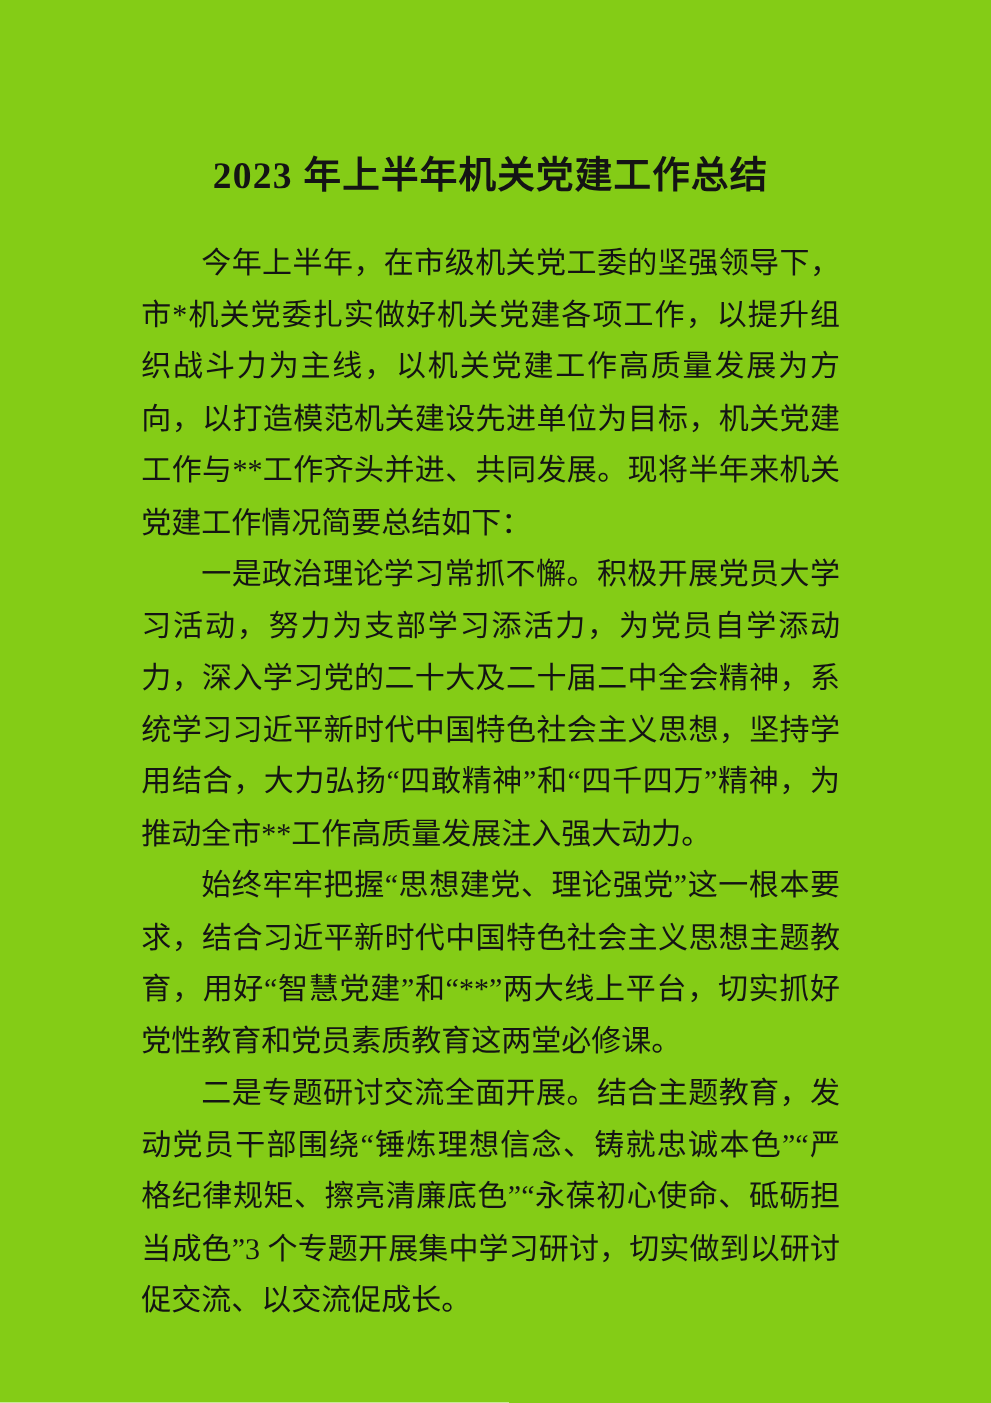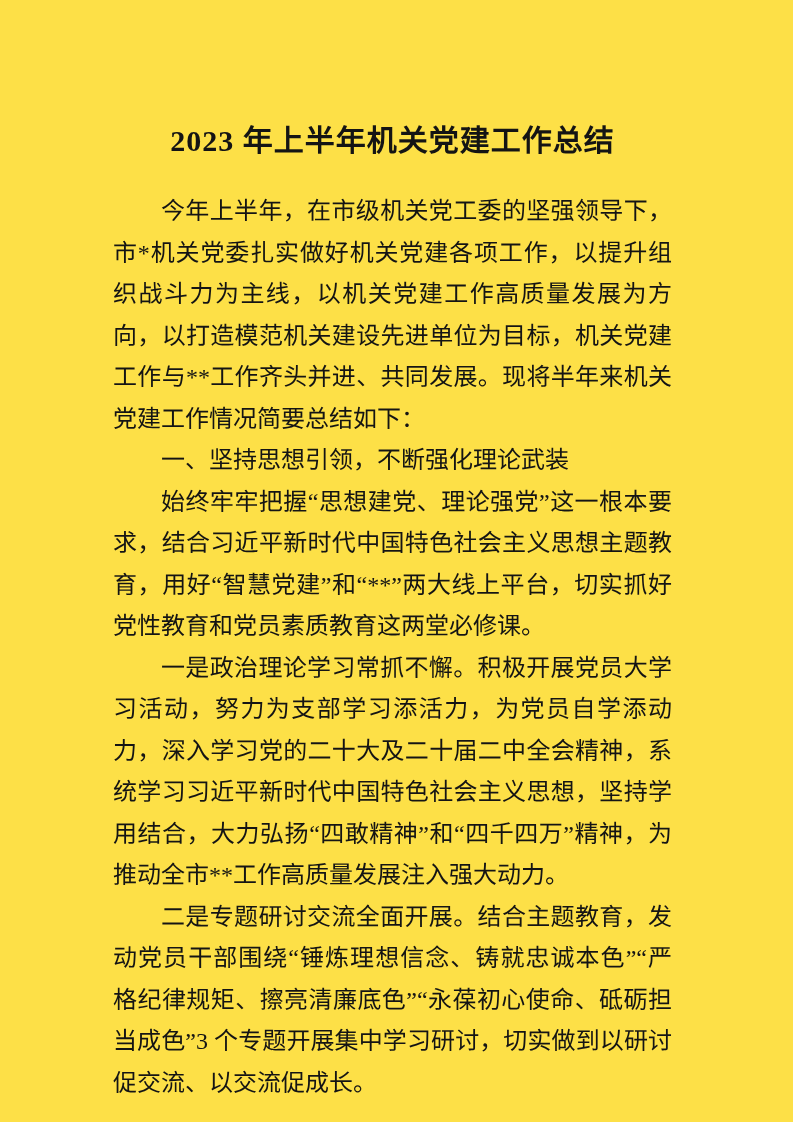--- a/index.html
+++ b/index.html
@@ -4,21 +4,21 @@
 <style>
   html, body {
     margin: 0;
     padding: 0;
     background: #ffffff;
   }
   .page {
     position: relative;
     width: 793px;
     height: 1122px;
-    background: #fde047;
+    background: #84cc16;
     overflow: hidden;
     font-family: "Liberation Serif", "DejaVu Serif", serif;
     color: #141414;
   }
   .content {
     position: absolute;
     left: 113px;
     top: 121px;
     width: 559px;
   }
@@ -41,18 +41,17 @@
     word-break: break-all;
   }
 </style>
 </head>
 <body>
 
 <div class="page">
   <div class="content">
     <h1 class="doc-title">2023 年上半年机关党建工作总结</h1>
     <p class="para">今年上半年，在市级机关党工委的坚强领导下，市*机关党委扎实做好机关党建各项工作，以提升组织战斗力为主线，以机关党建工作高质量发展为方向，以打造模范机关建设先进单位为目标，机关党建工作与**工作齐头并进、共同发展。现将半年来机关党建工作情况简要总结如下：</p>
-    <p class="para">一、坚持思想引领，不断强化理论武装</p>
+    <p class="para">一是政治理论学习常抓不懈。积极开展党员大学习活动，努力为支部学习添活力，为党员自学添动力，深入学习党的二十大及二十届二中全会精神，系统学习习近平新时代中国特色社会主义思想，坚持学用结合，大力弘扬“四敢精神”和“四千四万”精神，为推动全市**工作高质量发展注入强大动力。</p>
     <p class="para">始终牢牢把握“思想建党、理论强党”这一根本要求，结合习近平新时代中国特色社会主义思想主题教育，用好“智慧党建”和“**”两大线上平台，切实抓好党性教育和党员素质教育这两堂必修课。</p>
-    <p class="para">一是政治理论学习常抓不懈。积极开展党员大学习活动，努力为支部学习添活力，为党员自学添动力，深入学习党的二十大及二十届二中全会精神，系统学习习近平新时代中国特色社会主义思想，坚持学用结合，大力弘扬“四敢精神”和“四千四万”精神，为推动全市**工作高质量发展注入强大动力。</p>
     <p class="para">二是专题研讨交流全面开展。结合主题教育，发动党员干部围绕“锤炼理想信念、铸就忠诚本色”“严格纪律规矩、擦亮清廉底色”“永葆初心使命、砥砺担当成色”3 个专题开展集中学习研讨，切实做到以研讨促交流、以交流促成长。</p>
   </div>
 </div>
 
 </body></html>

